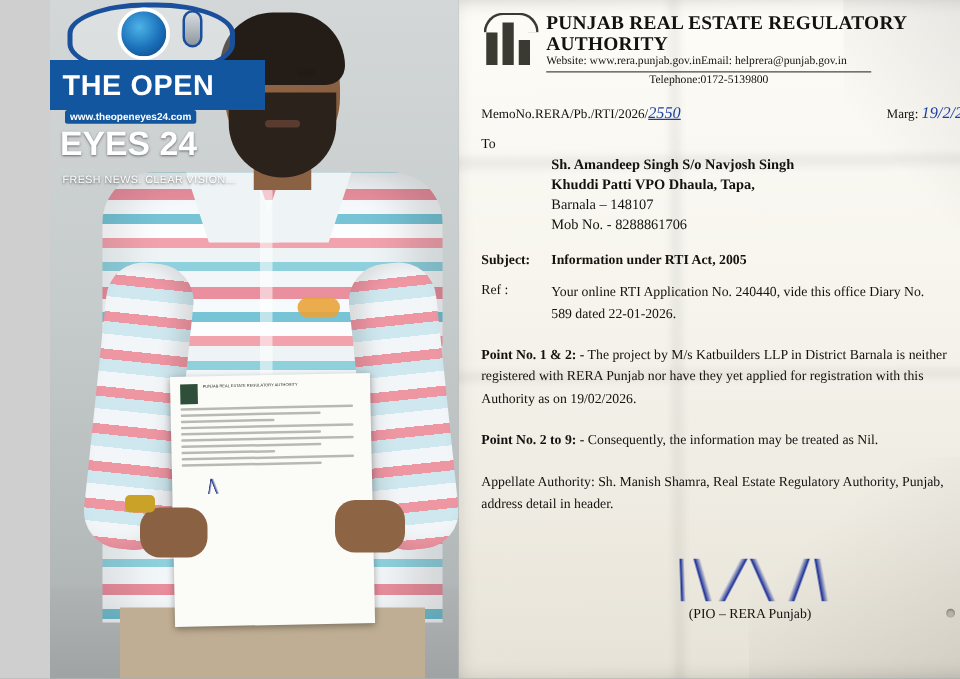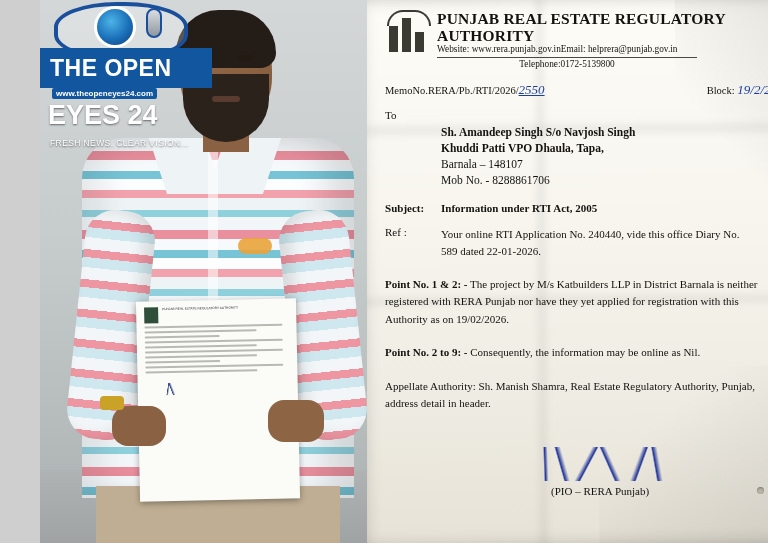--- a/index.html
+++ b/index.html
@@ -271,21 +271,21 @@
           <div class="web">Website: www.rera.punjab.gov.inEmail: helprera@punjab.gov.in</div>
           <div class="tel">Telephone:0172-5139800</div>
         </div>
       </div>
 
       <div class="memorow">
         <div class="memono">
           <span>MemoNo.RERA/Pb./RTI/2026/</span><span class="hand">2550</span>
         </div>
         <div class="daterow">
-          <span>Block:</span>
+          <span>Marg:</span>
           <span class="hand">19/2/26</span>
         </div>
       </div>
 
       <div class="to">To</div>
       <div class="addrblk">
         <div>Sh. Amandeep Singh S/o Navjosh Singh</div>
         <div>Khuddi Patti VPO Dhaula, Tapa,</div>
         <div class="thin">Barnala – 148107</div>
         <div class="thin">Mob No. - 8288861706</div>
@@ -300,21 +300,21 @@
         <div class="lbl">Ref :</div>
         <div class="val">Your online RTI Application No. 240440, vide this office Diary No.</div>
       </div>
       <div class="cont">589 dated 22-01-2026.</div>
 
       <div class="para">
         <b>Point No. 1 &amp; 2: -</b><span> The project by M/s Katbuilders LLP in District Barnala is neither registered with RERA Punjab nor have they yet applied for registration with this Authority as on 19/02/2026.</span>
       </div>
 
       <div class="para">
-        <b>Point No. 2 to 9: -</b><span> Consequently, the information may be online as Nil.</span>
+        <b>Point No. 2 to 9: -</b><span> Consequently, the information may be treated as Nil.</span>
       </div>
 
       <div class="para">
         <div>Appellate Authority: Sh. Manish Shamra, Real Estate Regulatory Authority, Punjab,</div>
         <div>address detail in header.</div>
       </div>
 
       <div class="sigblk">
         <div class="scribble"></div>
         <div class="pio">(PIO – RERA Punjab)</div>

